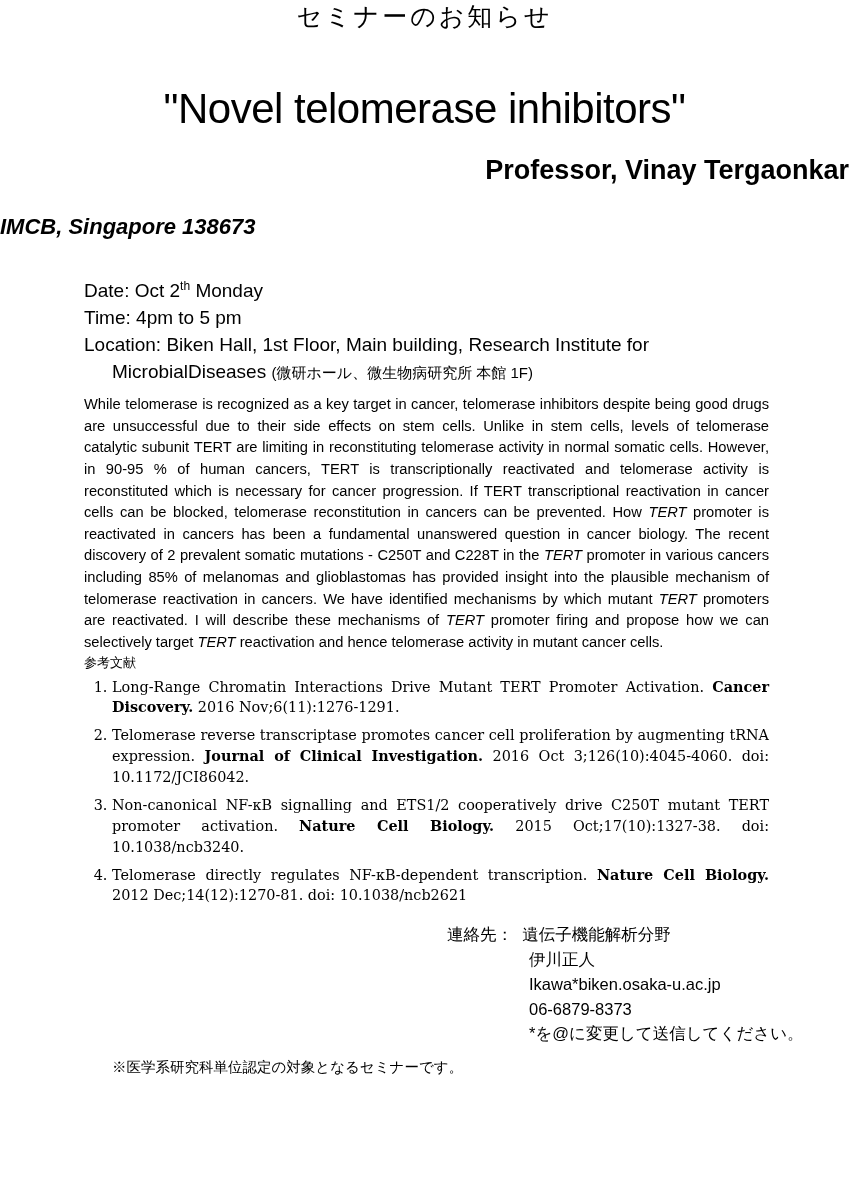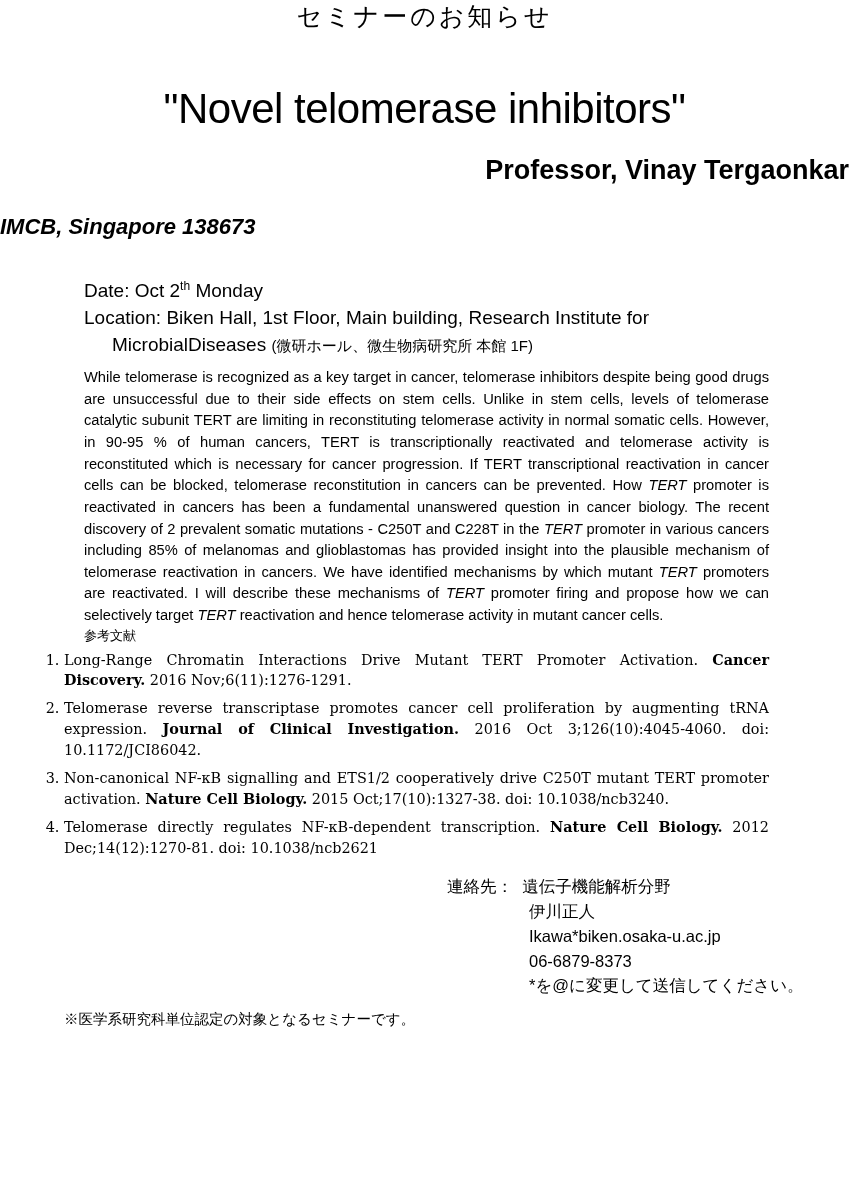--- a/index.html
+++ b/index.html
@@ -82,21 +82,21 @@
   .abstract i {
     font-style: italic;
   }
   .refs-header {
     padding: 0 80px 0 84px;
     font-family: "DejaVu Serif", serif;
     font-size: 13px;
   }
   ol.refs {
     margin: 5px 0 0 0;
-    padding: 0 80px 0 64px;
+    padding: 0 80px 0 112px;
     font-family: "DejaVu Serif", serif;
     font-size: 14.4px;
     line-height: 1.45;
   }
   ol.refs li {
     margin-bottom: 7px;
     text-align: justify;
   }
   ol.refs b {
     font-weight: bold;
@@ -108,39 +108,40 @@
     line-height: 1.5;
   }
   .contact .row-first {
     white-space: nowrap;
   }
   .contact .indent {
     padding-left: 82px;
   }
   .footnote {
     margin-top: 12px;
-    padding-left: 64px;
+    padding-left: 112px;
     font-size: 14.5px;
   }
 </style>
 </head>
 <body>
 
 <div class="page">
 
   <div class="seminar-notice">セミナーのお知らせ</div>
 
   <div class="talk-title">"Novel telomerase inhibitors"</div>
 
   <div class="speaker">Professor, Vinay Tergaonkar</div>
 
   <div class="affiliation">IMCB, Singapore 138673</div>
 
   <div class="details">
     <p class="line"><span>Date: Oct 2</span><sup>th</sup><span> Monday</span></p>
+    <p class="line">Time: 4pm to 5 pm</p>
     <p class="line loc-line">Location:  Biken  Hall,  1st  Floor,  Main  building,  Research  Institute  for</p>
     <p class="line loc-line-2"><span>MicrobialDiseases </span><span class="jp-small">(微研ホール、微生物病研究所 本館 1F)</span></p>
   </div>
 
   <div class="abstract">
     <span>While telomerase is recognized as a key target in cancer, telomerase inhibitors despite being good drugs are unsuccessful due to their side effects on stem cells. Unlike in stem cells, levels of telomerase catalytic subunit TERT are limiting in reconstituting telomerase activity in normal somatic cells. However, in 90-95 % of human cancers, TERT is transcriptionally reactivated and telomerase activity is reconstituted which is necessary for cancer progression. If TERT transcriptional reactivation in cancer cells can be blocked, telomerase reconstitution in cancers can be prevented. How </span><i>TERT</i><span> promoter is reactivated in cancers has been a fundamental unanswered question in cancer biology. The recent discovery of 2 prevalent somatic mutations - C250T and C228T in the </span><i>TERT</i><span> promoter in various cancers including 85% of melanomas and glioblastomas has provided insight into the plausible mechanism of telomerase reactivation in cancers. We have identified mechanisms by which mutant </span><i>TERT</i><span> promoters are reactivated. I will describe these mechanisms of </span><i>TERT</i><span> promoter firing and propose how we can selectively target </span><i>TERT</i><span> reactivation and hence telomerase activity in mutant cancer cells.</span>
   </div>
 
   <div class="refs-header">参考文献</div>
 

